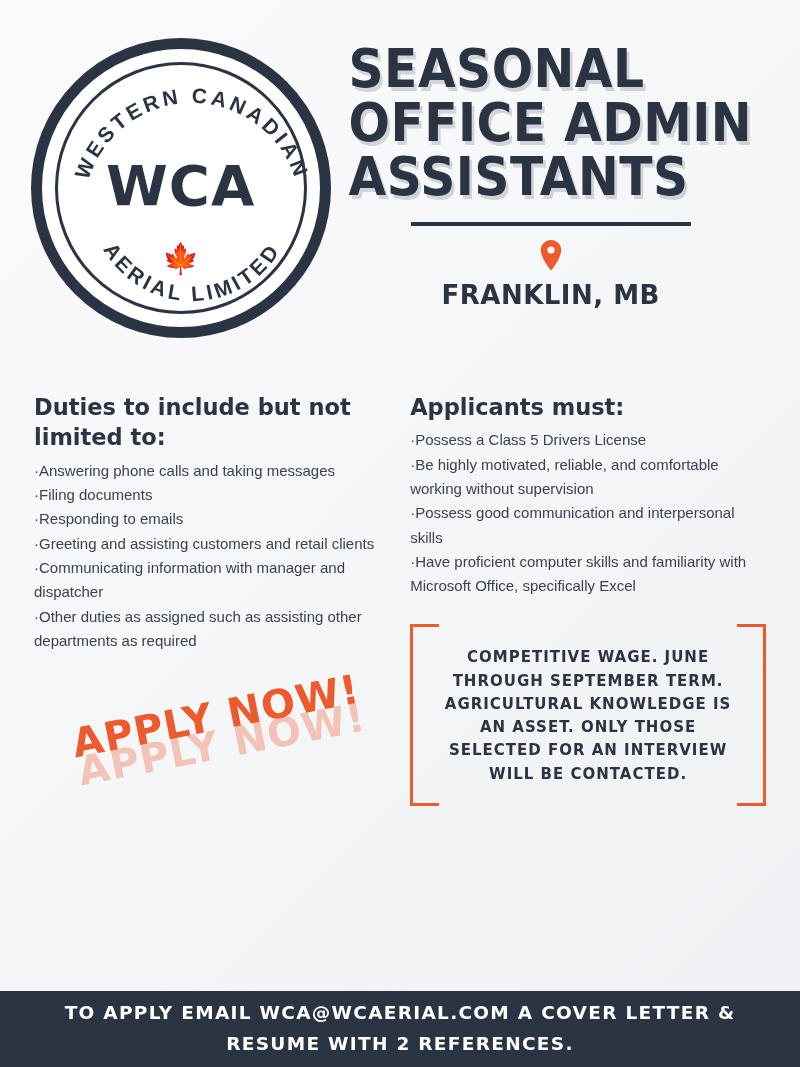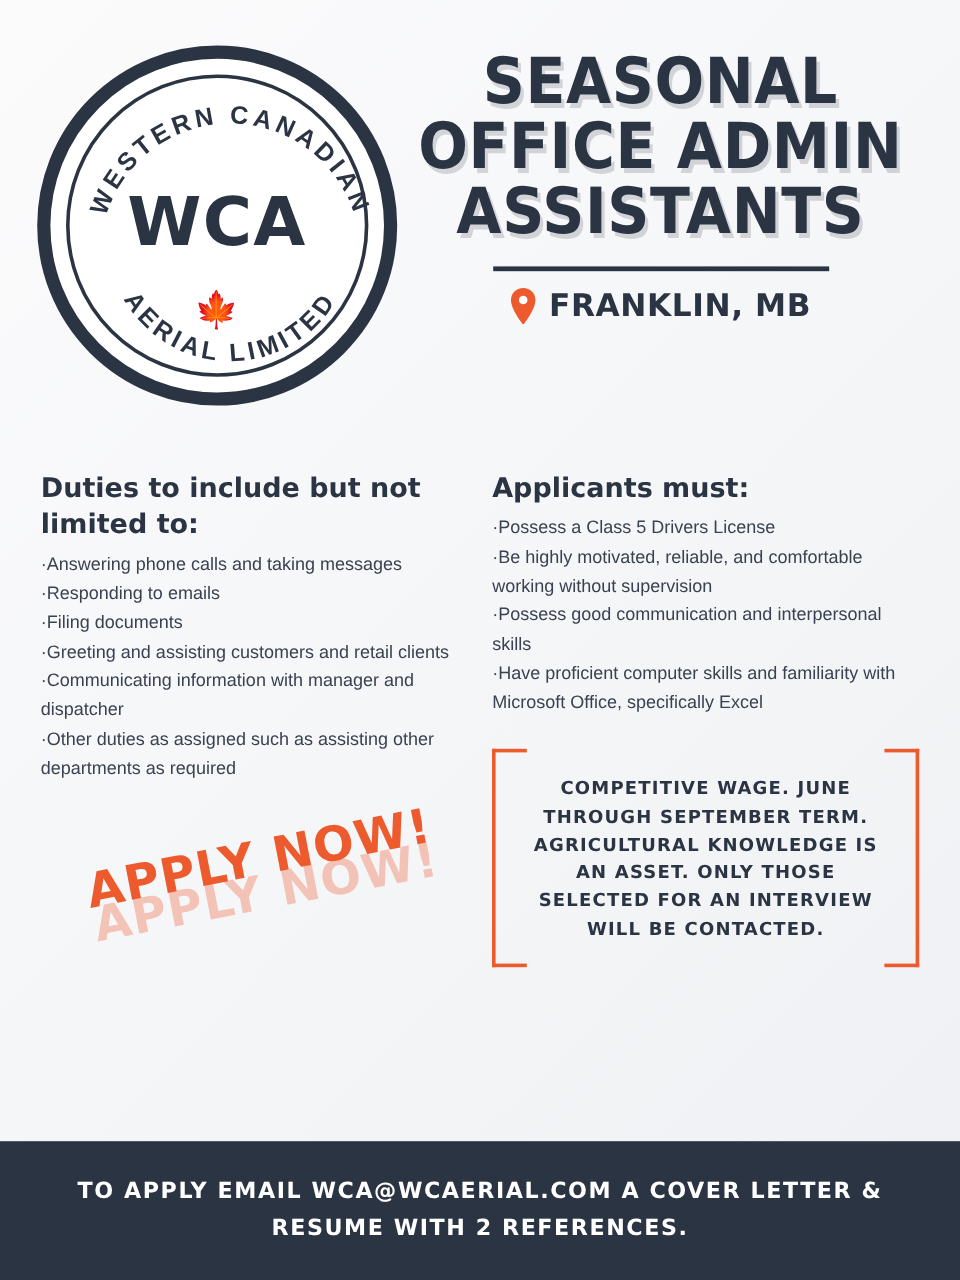--- a/index.html
+++ b/index.html
@@ -68,21 +68,20 @@
     font-family: "Liberation Sans", sans-serif;
     font-size: 21px;
     font-weight: bold;
     letter-spacing: 3.4px;
     fill: #2b3443;
   }
 
   .title-wrap {
     flex: 1;
     padding-top: 14px;
-    text-align: center;
   }
   .title-line {
     font-family: "DejaVu Sans", sans-serif;
     font-weight: bold;
     font-size: 53px;
     line-height: 1.02;
     letter-spacing: 0.5px;
     color: #2b3443;
     transform: scaleX(0.92);
     text-shadow: 3px 4px 0 rgba(43,52,67,0.18);
@@ -97,20 +96,21 @@
   .location {
     display: flex;
     align-items: center;
     justify-content: center;
     gap: 10px;
     font-family: "DejaVu Sans", sans-serif;
     font-weight: bold;
     font-size: 26px;
     letter-spacing: 0.5px;
     color: #2b3443;
+    flex-direction: column;
   }
   .pin { width: 22px; height: 30px; display: block; }
 
   
   .columns {
     display: flex;
     padding: 22px 34px 0 34px;
     gap: 30px;
   }
   .col { width: 360px; }
@@ -174,21 +174,21 @@
     font-size: 15px;
     letter-spacing: 1px;
     line-height: 1.55;
     color: #2b3443;
   }
 
   
   .footer {
     position: absolute;
     left: 0; right: 0; bottom: 0;
-    height: 116px;
+    height: 76px;
     background: #2b3443;
     color: #ffffff;
     display: flex;
     flex-direction: column;
     align-items: center;
     justify-content: center;
     font-family: "DejaVu Sans", sans-serif;
     font-weight: bold;
     font-size: 18.5px;
     letter-spacing: 1.3px;
@@ -236,22 +236,22 @@
       </div>
     </div>
   </div>
 
   <div class="columns">
 
     <div class="col">
       <div class="col-head">Duties to include but not limited to:</div>
       <ul class="bullets">
         <li>·Answering phone calls and taking messages</li>
+        <li>·Filing documents</li>
         <li>·Responding to emails</li>
-        <li>·Filing documents</li>
         <li>·Greeting and assisting customers and retail clients</li>
         <li>·Communicating information with manager and dispatcher</li>
         <li>·Other duties as assigned such as assisting other departments as required</li>
       </ul>
 
       <div class="apply-stamp">
         <span class="apply-ghost">APPLY NOW!</span>
         <span class="apply-top">APPLY NOW!</span>
       </div>
     </div>

